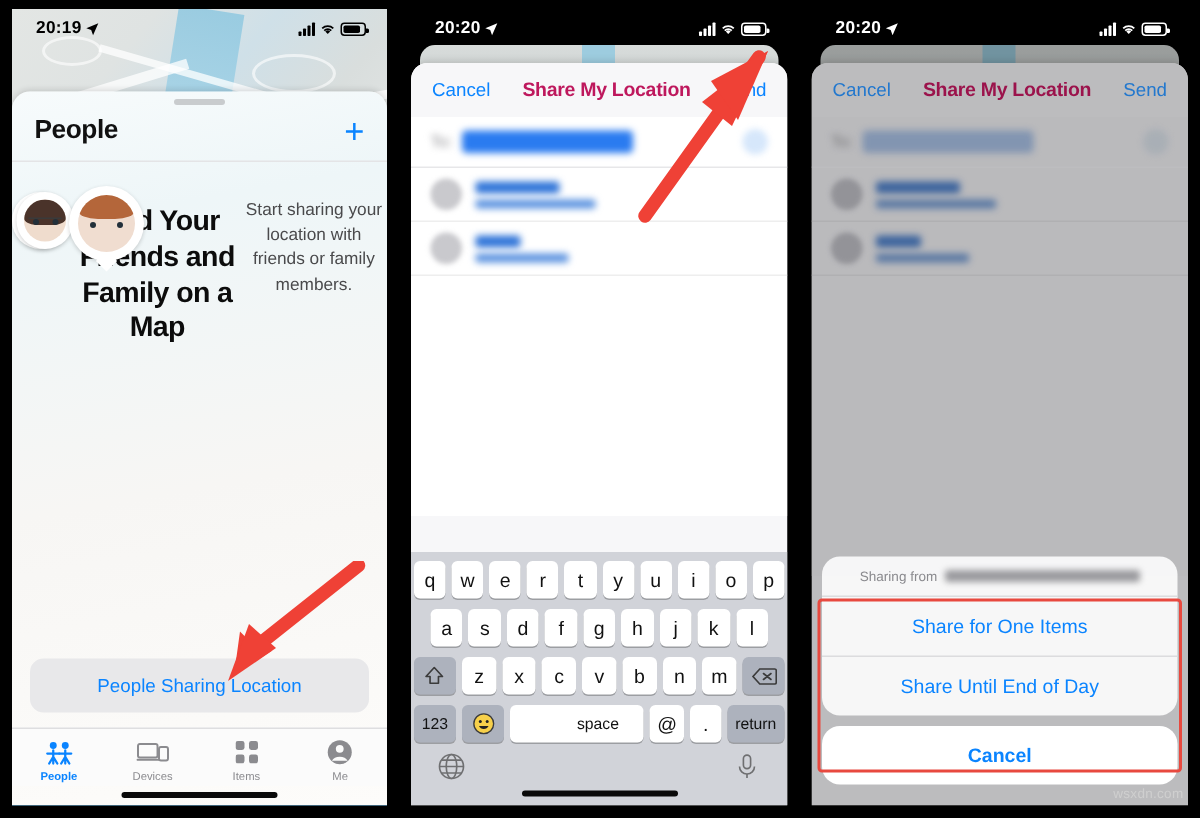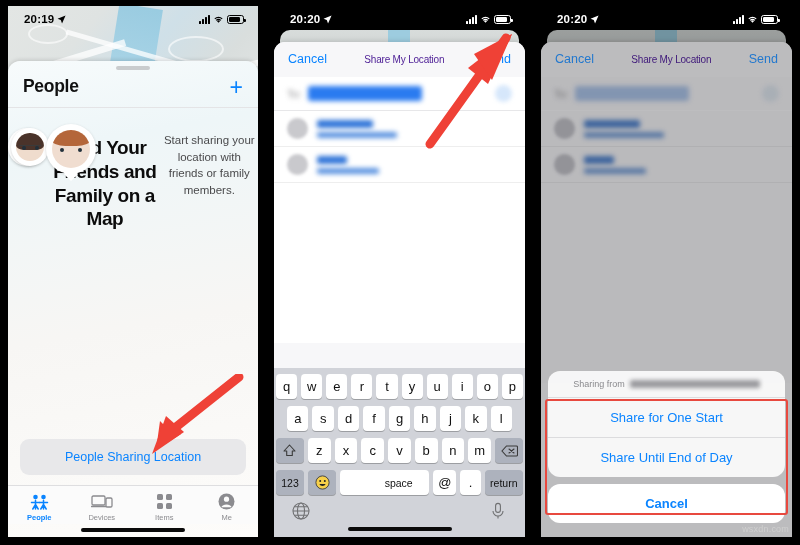--- a/index.html
+++ b/index.html
@@ -146,21 +146,21 @@
   .share-sheet {
     position: absolute; top: 36px; left: 0; right: 0; bottom: 0;
     background: #f7f7f9; border-radius: 11px 11px 0 0; overflow: hidden;
     box-shadow: 0 -1px 5px rgba(0,0,0,.13);
   }
   .nav {
     display: flex; align-items: center; justify-content: space-between;
     padding: 10px 14px 11px; background: #f7f7f9;
   }
   .nav-btn { font-size: 12.5px; color: #0a84ff; cursor: pointer; }
-  .nav-title { font-size: 10px; font-weight: normal; color: #4c1d95; letter-spacing: -.2px; }
+  .nav-title { font-size: 13px; font-weight: bold; color: #be185d; letter-spacing: -.2px; }
 
   .to-row {
     background: #fff; padding: 7px 13px; display: flex; align-items: center; gap: 6px;
     border-bottom: .6px solid #e7e7e9; min-height: 34px;
   }
   .to-label { font-size: 11px; color: #8c8c90; filter: blur(2.4px); }
   .chip {
     background: #2a7bf0; color: #2a7bf0; border-radius: 3px; height: 15px; width: 114px;
     filter: blur(2.6px);
   }
@@ -593,21 +593,21 @@
       </div>
 
       <div class="dim-overlay"></div>
 
       <div class="action-sheet">
         <div class="as-group">
           <div class="as-header">
             <span>Sharing from</span>
             <span class="blurred"></span>
           </div>
-          <div class="as-item">Share for One Start</div>
+          <div class="as-item">Share for One Items</div>
           <div class="as-item">Share Until End of Day</div>
         </div>
         <div class="as-cancel">Cancel</div>
         <div class="redbox" style="top:28px; height:116px;"></div>
       </div>
 
       <div class="watermark">wsxdn.com</div>
 
     </div>
   </div>

